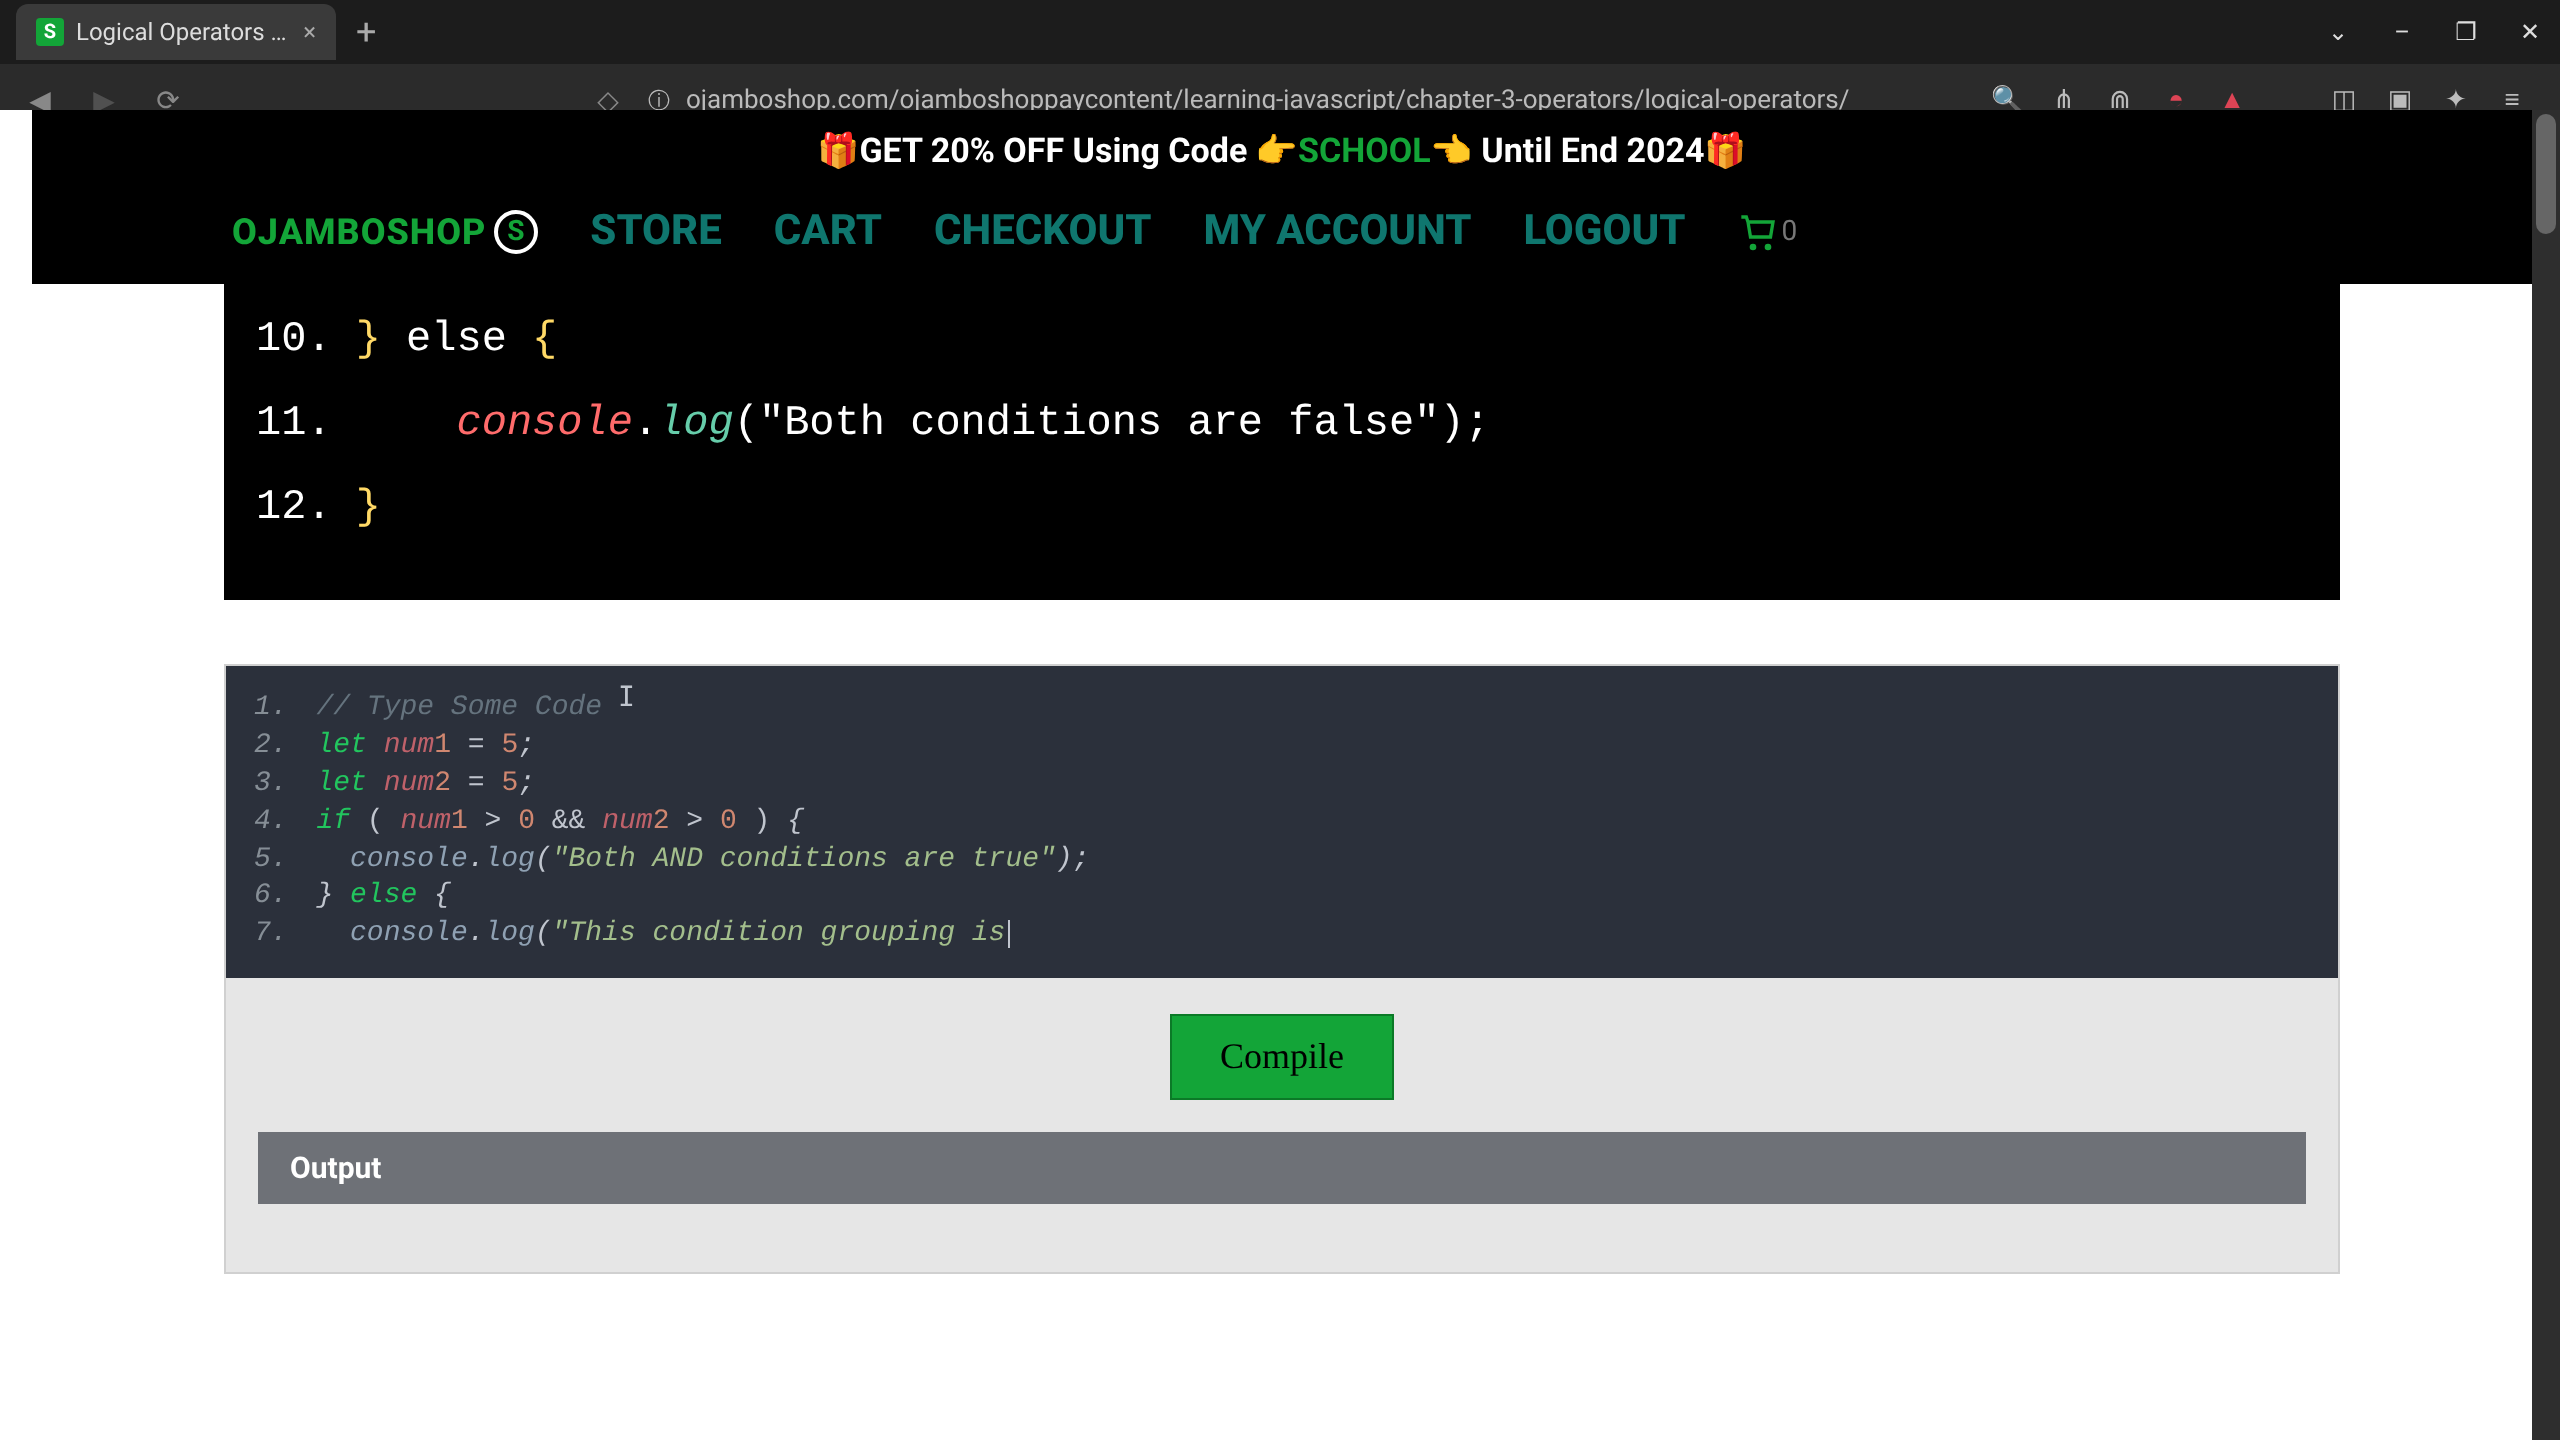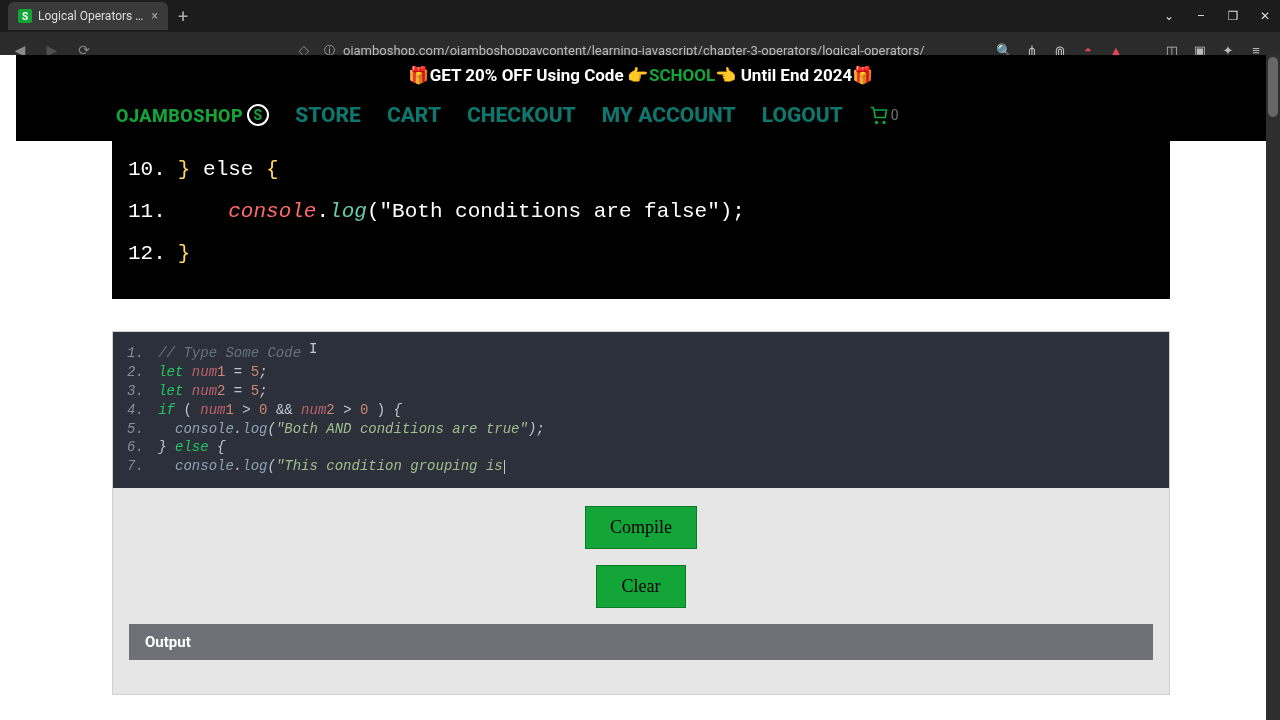--- a/index.html
+++ b/index.html
@@ -165,19 +165,18 @@
       <div class="erow"><span class="eln">1.</span> <span class="cm">// Type Some Code</span></div>
           <div class="erow"><span class="eln">2.</span> <span class="kwd">let</span><span class="op"> </span><span class="var">num</span><span class="num">1</span><span class="op"> = </span><span class="num">5</span><span class="pn">;</span></div>
           <div class="erow"><span class="eln">3.</span> <span class="kwd">let</span><span class="op"> </span><span class="var">num</span><span class="num">2</span><span class="op"> = </span><span class="num">5</span><span class="pn">;</span></div>
           <div class="erow"><span class="eln">4.</span> <span class="kwd">if</span><span class="op"> ( </span><span class="var">num</span><span class="num">1</span><span class="op"> &gt; </span><span class="num">0</span><span class="op"> &amp;&amp; </span><span class="var">num</span><span class="num">2</span><span class="op"> &gt; </span><span class="num">0</span><span class="op"> ) </span><span class="pn">{</span></div>
           <div class="erow"><span class="eln">5.</span> <span class="op">  </span><span class="obj">console</span><span class="pn">.</span><span class="mth">log</span><span class="pn">(</span><span class="str">"Both AND conditions are true"</span><span class="pn">);</span></div>
           <div class="erow"><span class="eln">6.</span> <span class="pn">}</span><span class="op"> </span><span class="kwd">else</span><span class="op"> </span><span class="pn">{</span></div>
           <div class="erow"><span class="eln">7.</span> <span class="op">  </span><span class="obj">console</span><span class="pn">.</span><span class="mth">log</span><span class="pn">(</span><span class="str">"This condition grouping is</span><span class="text-cursor"></span></div>
         </div>
       <div class="ide-actions">
         <button class="btn">Compile</button>
-        <button class="btn">Clear</button>
         <div class="ide-output" style="align-self:stretch">Output</div>
       </div>
     </div>
 
   </div>
 </div>
 
 </body></html>

